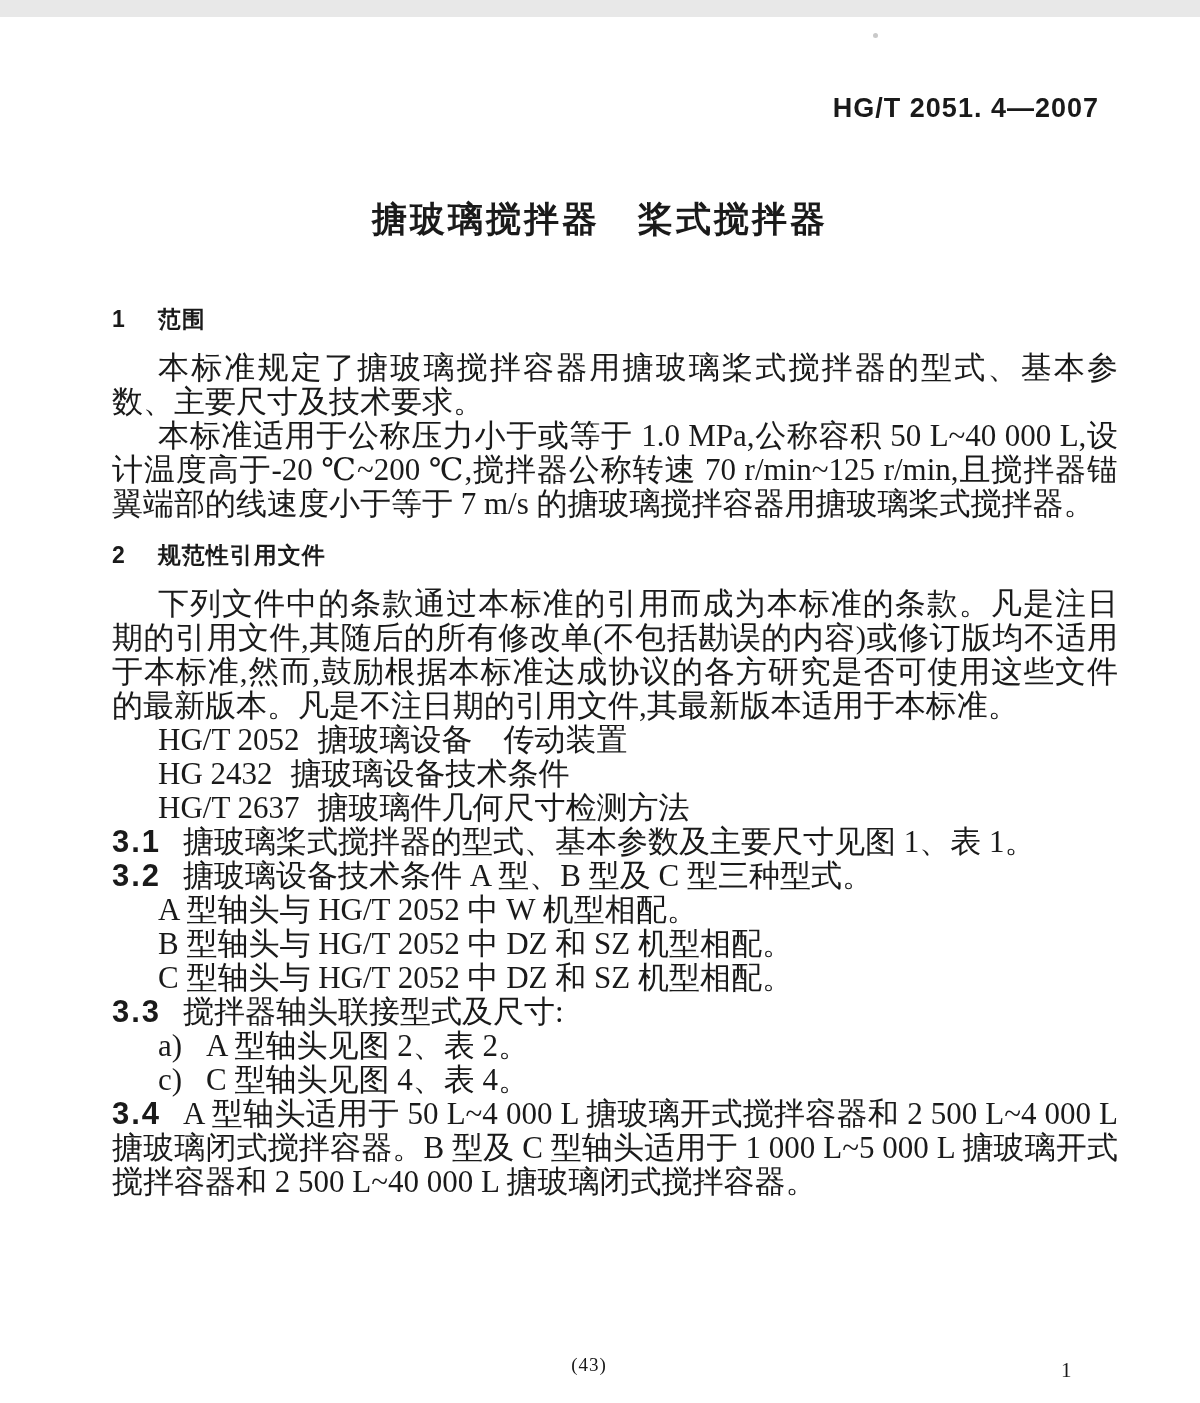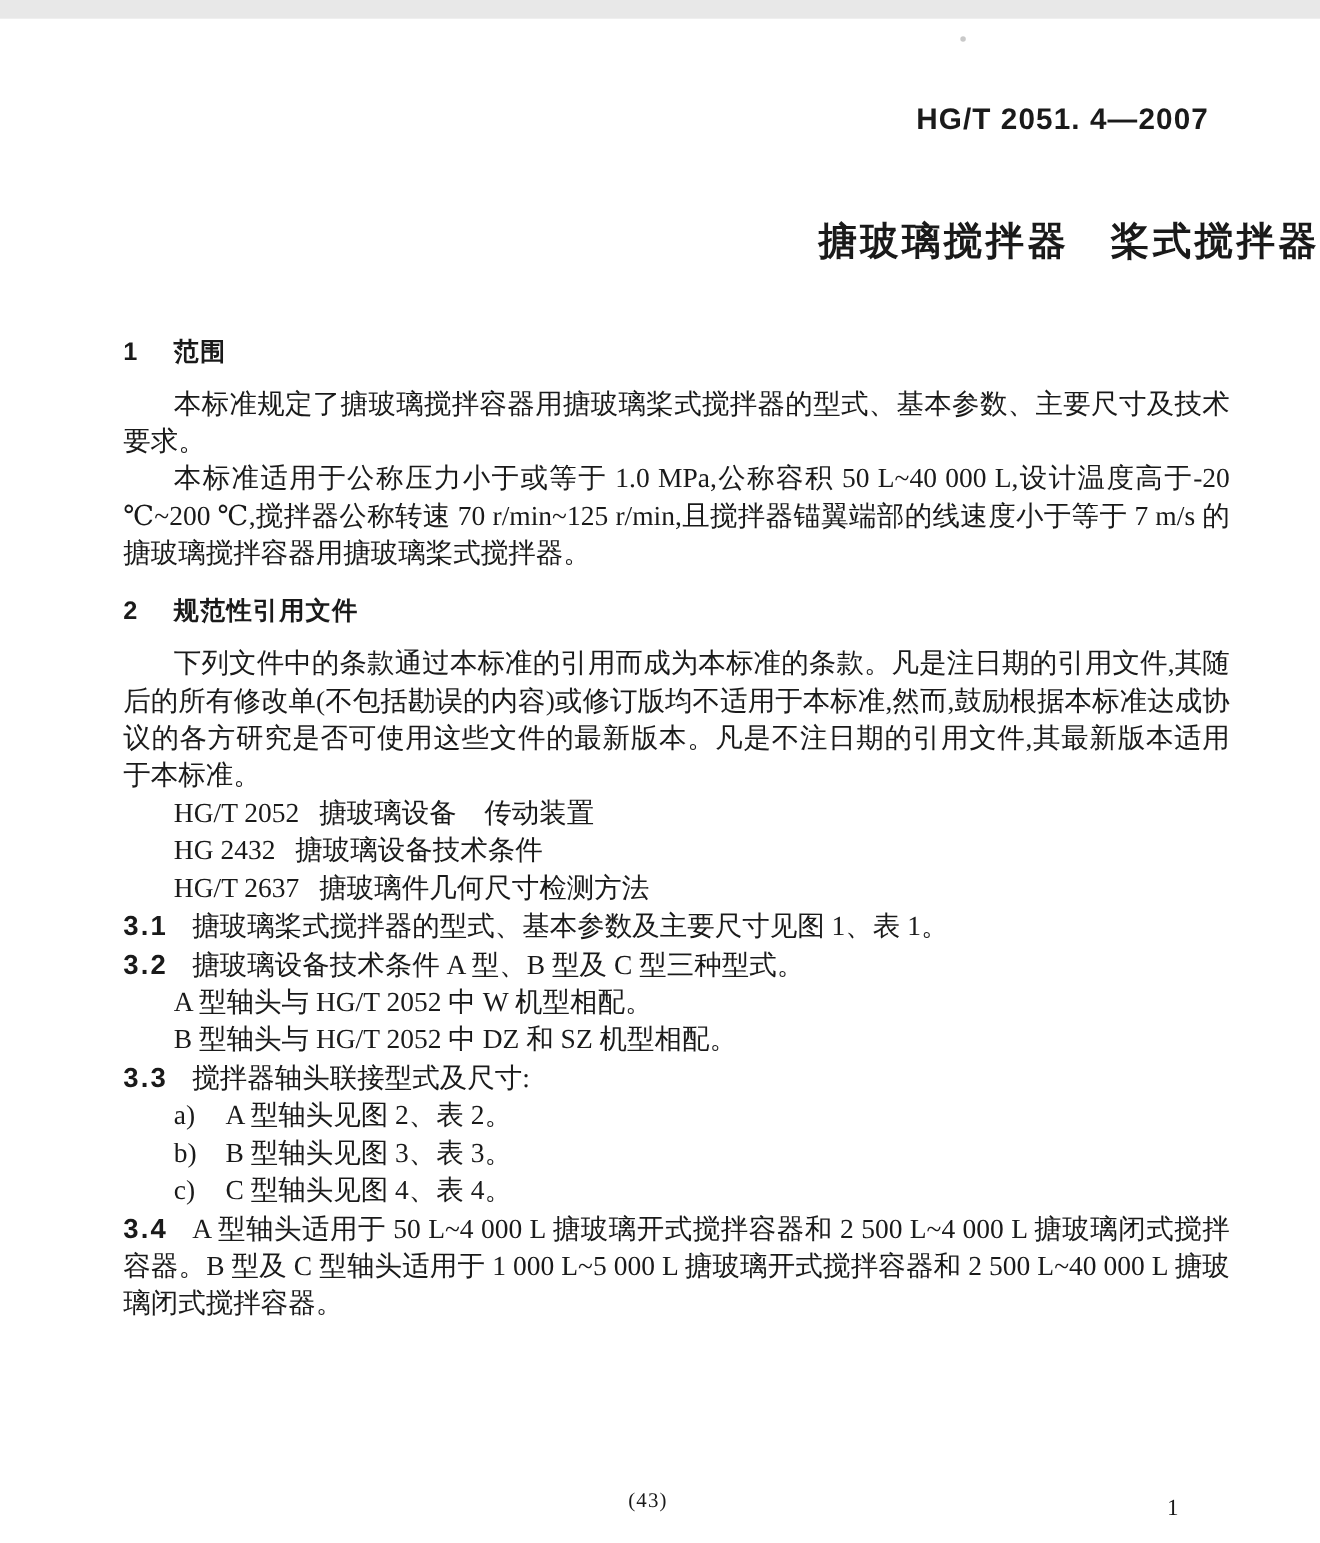--- a/index.html
+++ b/index.html
@@ -21,21 +21,21 @@
     font-weight: bold;
     font-size: 27px;
     letter-spacing: 1px;
     white-space: nowrap;
   }
   .doc-title {
     position: absolute;
     top: 179px;
     left: 0;
     width: 100%;
-    text-align: right;
+    text-align: center;
     font-family: "Liberation Sans", "DejaVu Sans", sans-serif;
     font-weight: bold;
     font-size: 35px;
     letter-spacing: 3px;
     white-space: nowrap;
   }
   .content {
     position: absolute;
     top: 268px;
     left: 112px;
@@ -45,21 +45,21 @@
     font-family: "Liberation Sans", "DejaVu Sans", sans-serif;
     font-weight: bold;
     font-size: 23px;
     line-height: 36px;
     margin: 16px 0 14px 0;
     letter-spacing: 1px;
   }
   .sec-heading .sec-num { margin-right: 31px; letter-spacing: 2px; }
   p.body {
     margin: 0;
-    font-size: 25px;
+    font-size: 31px;
     line-height: 34px;
     text-align: justify;
   }
   p.indent { text-indent: 46px; }
   .clause-num {
     font-family: "Liberation Sans", "DejaVu Sans", sans-serif;
     font-weight: bold;
     letter-spacing: 2px;
     margin-right: 22px;
   }
@@ -130,29 +130,27 @@
 
     <p class="body">
       <span class="clause-num">3.1</span><span>搪玻璃桨式搅拌器的型式、基本参数及主要尺寸见图 1、表 1。</span>
     </p>
 
     <p class="body">
       <span class="clause-num">3.2</span><span>搪玻璃设备技术条件 A 型、B 型及 C 型三种型式。</span>
     </p>
     <p class="body subline">A 型轴头与 HG/T 2052 中 W 机型相配。</p>
     <p class="body subline">B 型轴头与 HG/T 2052 中 DZ 和 SZ 机型相配。</p>
+    <p class="body subline">C 型轴头与 HG/T 2052 中 DZ 和 SZ 机型相配。</p>
 
     <p class="body">
       <span class="clause-num">3.3</span><span>搅拌器轴头联接型式及尺寸:</span>
     </p>
     <p class="body list-item">
       <span class="item-label">a)</span><span>A 型轴头见图 2、表 2。</span>
-    </p>
-    <p class="body list-item">
-      <span class="item-label">b)</span><span>B 型轴头见图 3、表 3。</span>
     </p>
     <p class="body list-item">
       <span class="item-label">c)</span><span>C 型轴头见图 4、表 4。</span>
     </p>
 
     <p class="body">
       <span class="clause-num">3.4</span><span>A 型轴头适用于 50 L~4 000 L 搪玻璃开式搅拌容器和 2 500 L~4 000 L 搪玻璃闭式搅拌容器。B 型及 C 型轴头适用于 1 000 L~5 000 L 搪玻璃开式搅拌容器和 2 500 L~40 000 L 搪玻璃闭式搅拌容器。</span>
     </p>
 
   </div>

